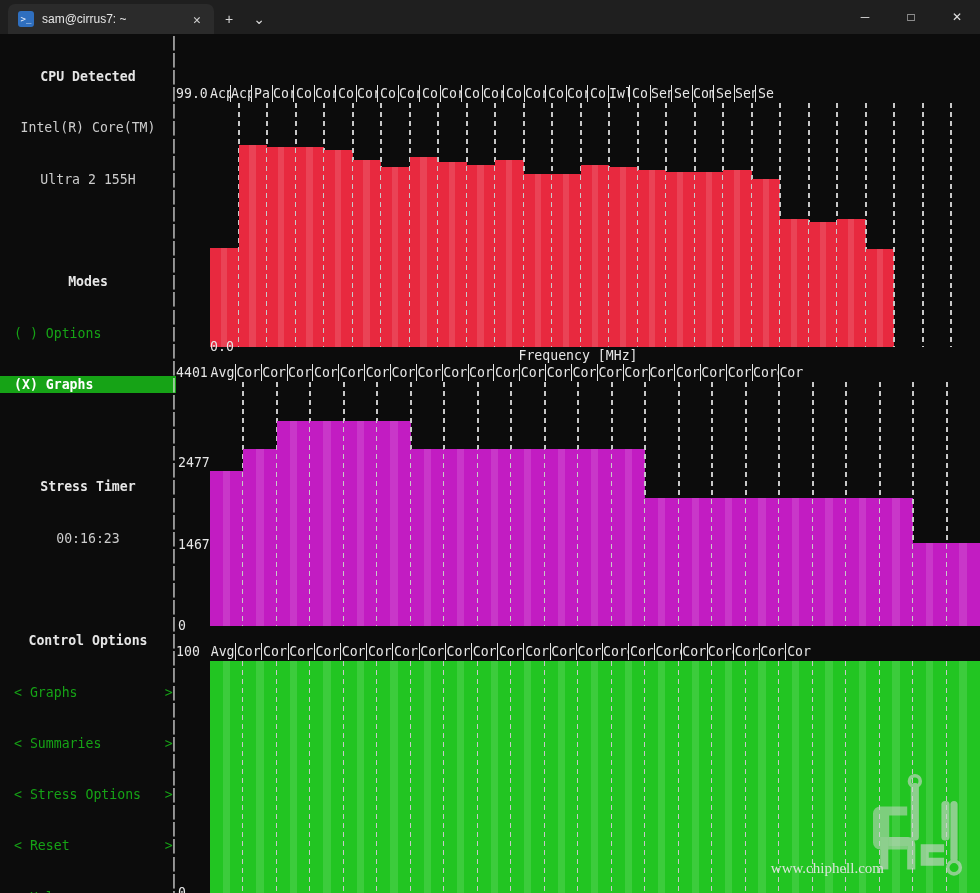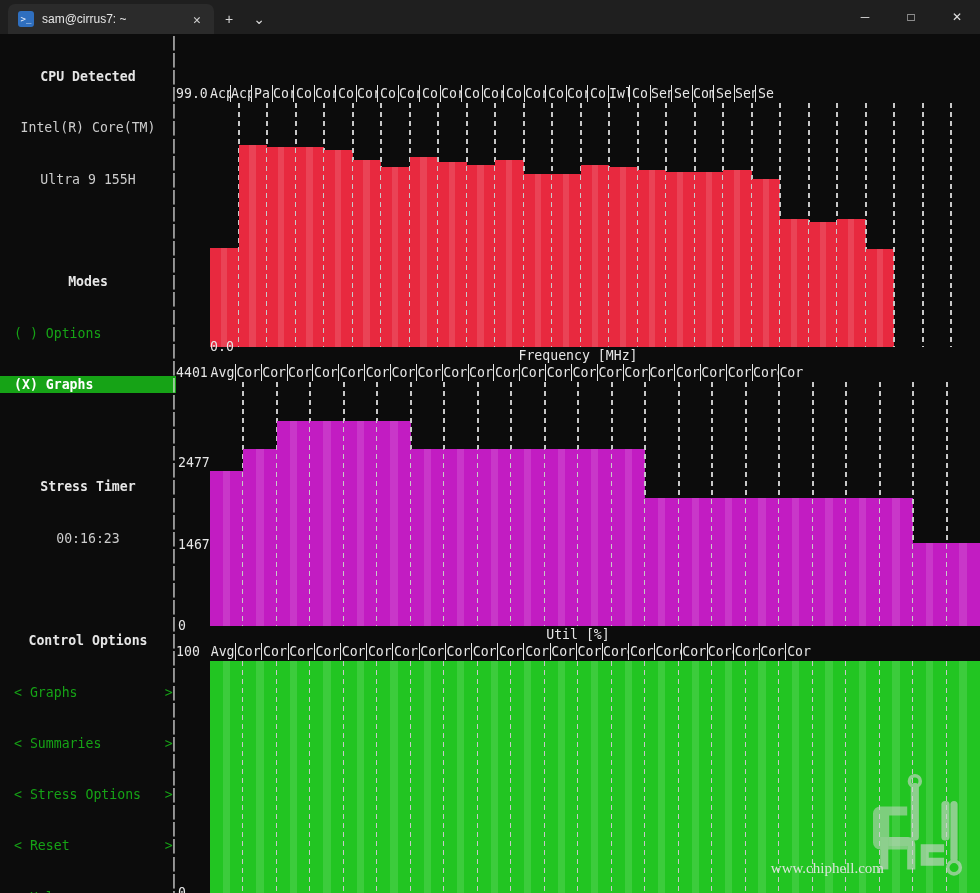--- a/index.html
+++ b/index.html
@@ -76,21 +76,21 @@
     <span class="wc">□</span>
     <span class="wc close">✕</span>
   </div>
 </div>
 
 <div id="term">
 
   <div id="sidebar" class="mono">
     <div class="row center white" style="top:0">CPU Detected</div>
     <div class="row center dim">Intel(R) Core(TM)</div>
-    <div class="row center dim">Ultra 9 155H</div>
+    <div class="row center dim">Ultra 2 155H</div>
     <div class="row">&nbsp;</div>
     <div class="row center white">Modes</div>
     <div class="row grn" style="padding-left:14px">( ) Options</div>
     <div class="row sel" style="padding-left:14px">(X) Graphs</div>
     <div class="row">&nbsp;</div>
     <div class="row center white">Stress Timer</div>
     <div class="row center dim">00:16:23</div>
     <div class="row">&nbsp;</div>
     <div class="row center white">Control Options</div>
     <div class="row grn" style="padding-left:14px">&lt; Graphs           &gt;</div>
@@ -323,21 +323,20 @@
             <div class="bslot">
               <div class="bar" style="height: 34.0832%; background: rgb(194, 28, 194);"></div>
             </div>
           </div>
           <div class="axlabel mono" style="bottom: calc(0% - 8px);">0</div>
           <div class="axlabel mono" style="bottom: calc(33.3% - 8px);">1467</div>
           <div class="axlabel mono" style="bottom: calc(66.6% - 8px);">2477</div>
         </div>
       </div>
     <div id="chart2" class="panel" style="top: 592px; height: 267px;">
-        <div class="panel-title" style="top: 0px;">Util [%]</div>
         <div class="hdr mono"><span style="width: 34px; display: inline-block; flex: 0 0 34px;">100</span><span style="display: flex; flex: 1 1 auto;"><span style="flex: 1 1 0px; text-align: center; overflow: hidden; white-space: nowrap; border-right: 1px solid rgb(230, 230, 230);">Avg</span><span style="flex: 1 1 0px; text-align: center; overflow: hidden; white-space: nowrap; border-right: 1px solid rgb(230, 230, 230);">Cor</span><span style="flex: 1 1 0px; text-align: center; overflow: hidden; white-space: nowrap; border-right: 1px solid rgb(230, 230, 230);">Cor</span><span style="flex: 1 1 0px; text-align: center; overflow: hidden; white-space: nowrap; border-right: 1px solid rgb(230, 230, 230);">Cor</span><span style="flex: 1 1 0px; text-align: center; overflow: hidden; white-space: nowrap; border-right: 1px solid rgb(230, 230, 230);">Cor</span><span style="flex: 1 1 0px; text-align: center; overflow: hidden; white-space: nowrap; border-right: 1px solid rgb(230, 230, 230);">Cor</span><span style="flex: 1 1 0px; text-align: center; overflow: hidden; white-space: nowrap; border-right: 1px solid rgb(230, 230, 230);">Cor</span><span style="flex: 1 1 0px; text-align: center; overflow: hidden; white-space: nowrap; border-right: 1px solid rgb(230, 230, 230);">Cor</span><span style="flex: 1 1 0px; text-align: center; overflow: hidden; white-space: nowrap; border-right: 1px solid rgb(230, 230, 230);">Cor</span><span style="flex: 1 1 0px; text-align: center; overflow: hidden; white-space: nowrap; border-right: 1px solid rgb(230, 230, 230);">Cor</span><span style="flex: 1 1 0px; text-align: center; overflow: hidden; white-space: nowrap; border-right: 1px solid rgb(230, 230, 230);">Cor</span><span style="flex: 1 1 0px; text-align: center; overflow: hidden; white-space: nowrap; border-right: 1px solid rgb(230, 230, 230);">Cor</span><span style="flex: 1 1 0px; text-align: center; overflow: hidden; white-space: nowrap; border-right: 1px solid rgb(230, 230, 230);">Cor</span><span style="flex: 1 1 0px; text-align: center; overflow: hidden; white-space: nowrap; border-right: 1px solid rgb(230, 230, 230);">Cor</span><span style="flex: 1 1 0px; text-align: center; overflow: hidden; white-space: nowrap; border-right: 1px solid rgb(230, 230, 230);">Cor</span><span style="flex: 1 1 0px; text-align: center; overflow: hidden; white-space: nowrap; border-right: 1px solid rgb(230, 230, 230);">Core</span><span style="flex: 1 1 0px; text-align: center; overflow: hidden; white-space: nowrap; border-right: 1px solid rgb(230, 230, 230);">Cor</span><span style="flex: 1 1 0px; text-align: center; overflow: hidden; white-space: nowrap; border-right: 1px solid rgb(230, 230, 230);">Core</span><span style="flex: 1 1 0px; text-align: center; overflow: hidden; white-space: nowrap; border-right: 1px solid rgb(230, 230, 230);">Cor</span><span style="flex: 1 1 0px; text-align: center; overflow: hidden; white-space: nowrap; border-right: 1px solid rgb(230, 230, 230);">Core</span><span style="flex: 1 1 0px; text-align: center; overflow: hidden; white-space: nowrap; border-right: 1px solid rgb(230, 230, 230);">Cor</span><span style="flex: 1 1 0px; text-align: center; overflow: hidden; white-space: nowrap; border-right: 1px solid rgb(230, 230, 230);">Core</span><span style="flex: 1 1 0px; text-align: center; overflow: hidden; white-space: nowrap; border-right: none;">Cor</span></span></div>
         <div class="plot" style="top: 35px; bottom: 0px;">
           <div class="bars">
             <div class="bslot">
               <div class="bar" style="height: 100%; background: rgb(34, 197, 34);"></div>
               <div class="gridline" style="right: -1px;"></div>
             </div>
             <div class="bslot">
               <div class="bar" style="height: 100%; background: rgb(34, 197, 34);"></div>
               <div class="gridline" style="right: -1px;"></div>

